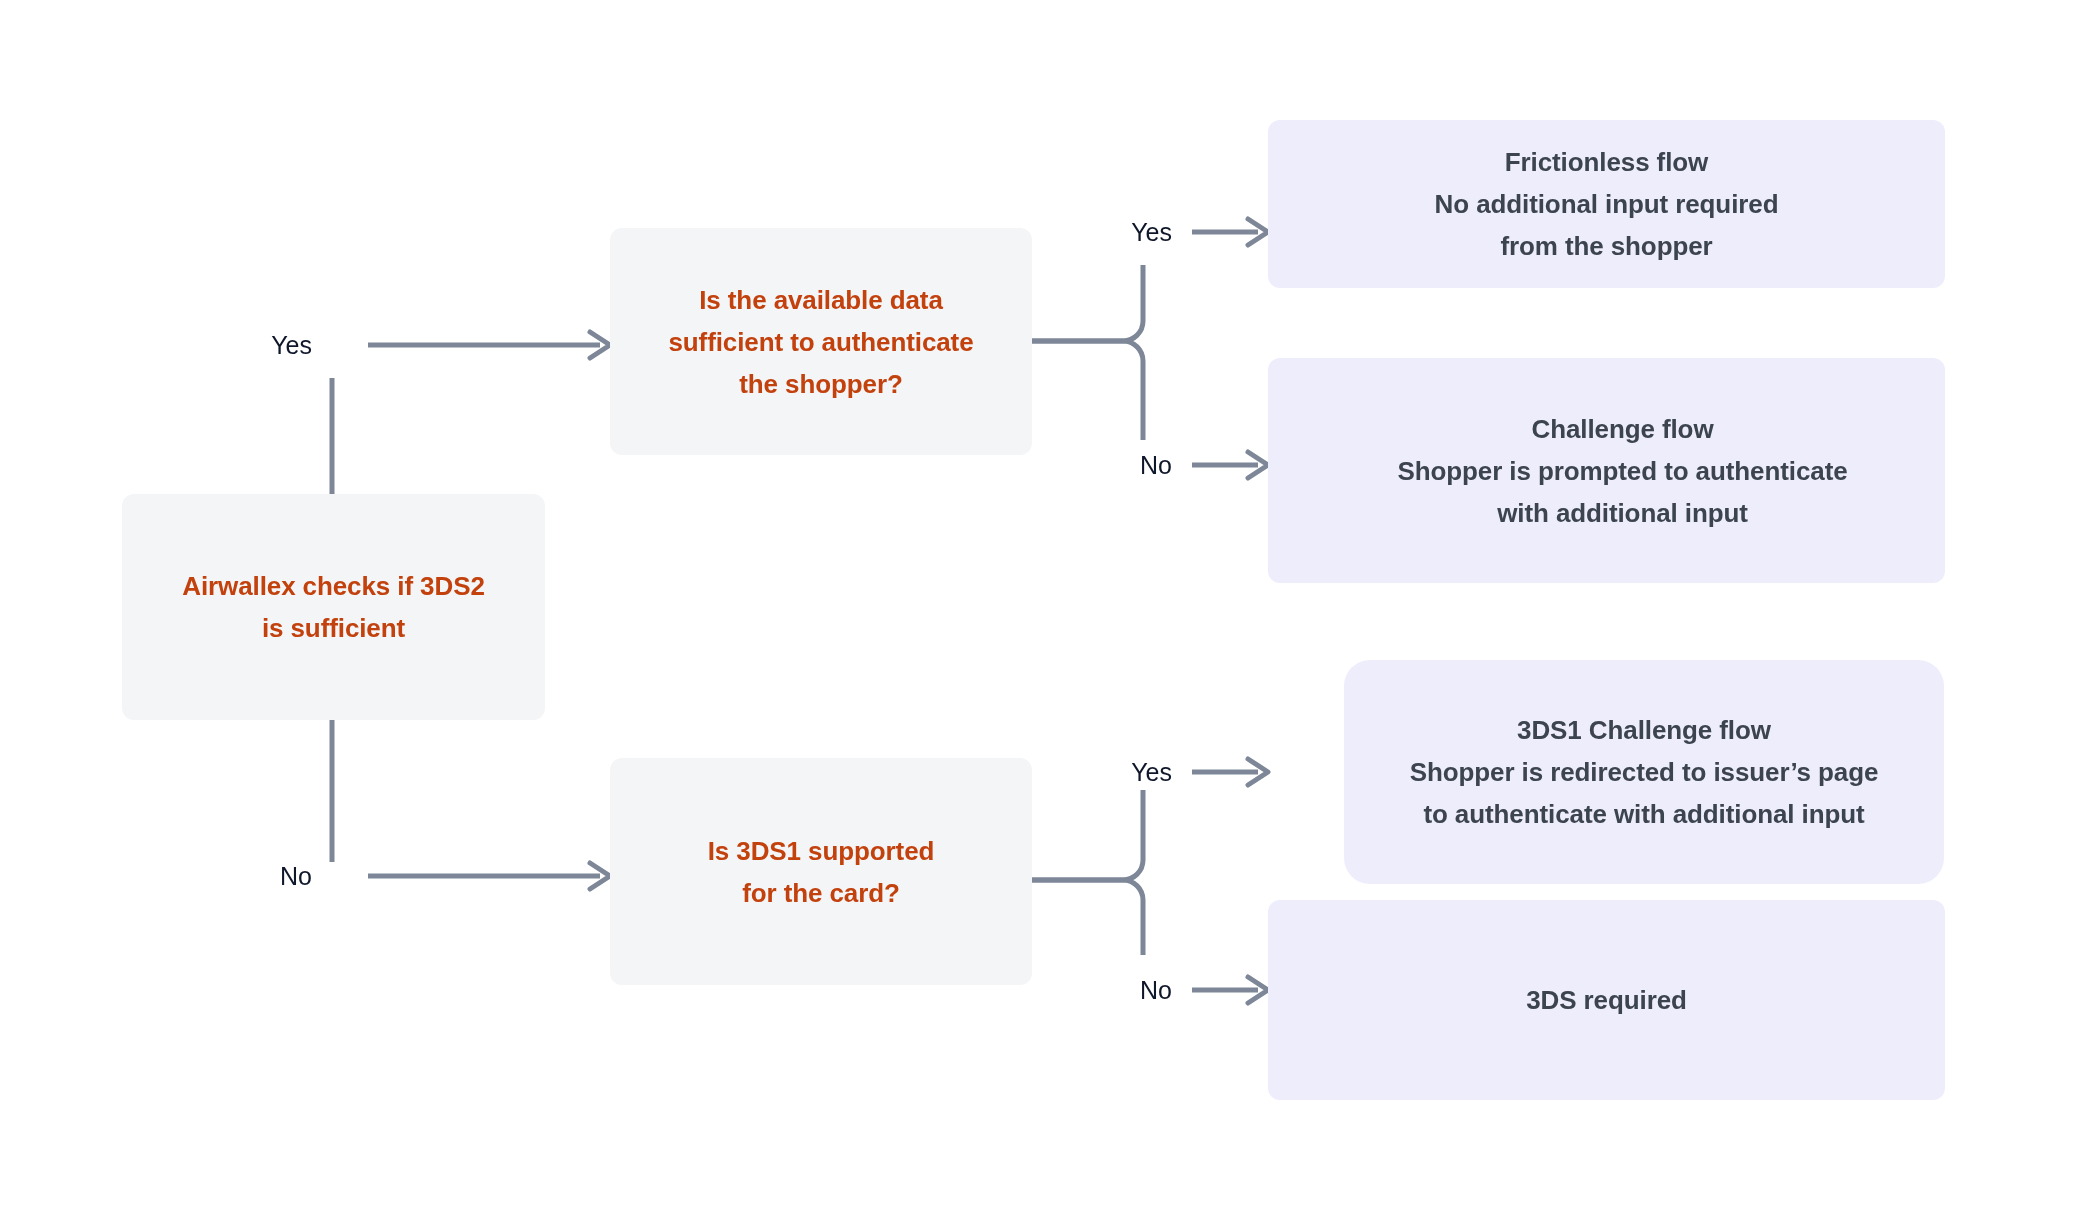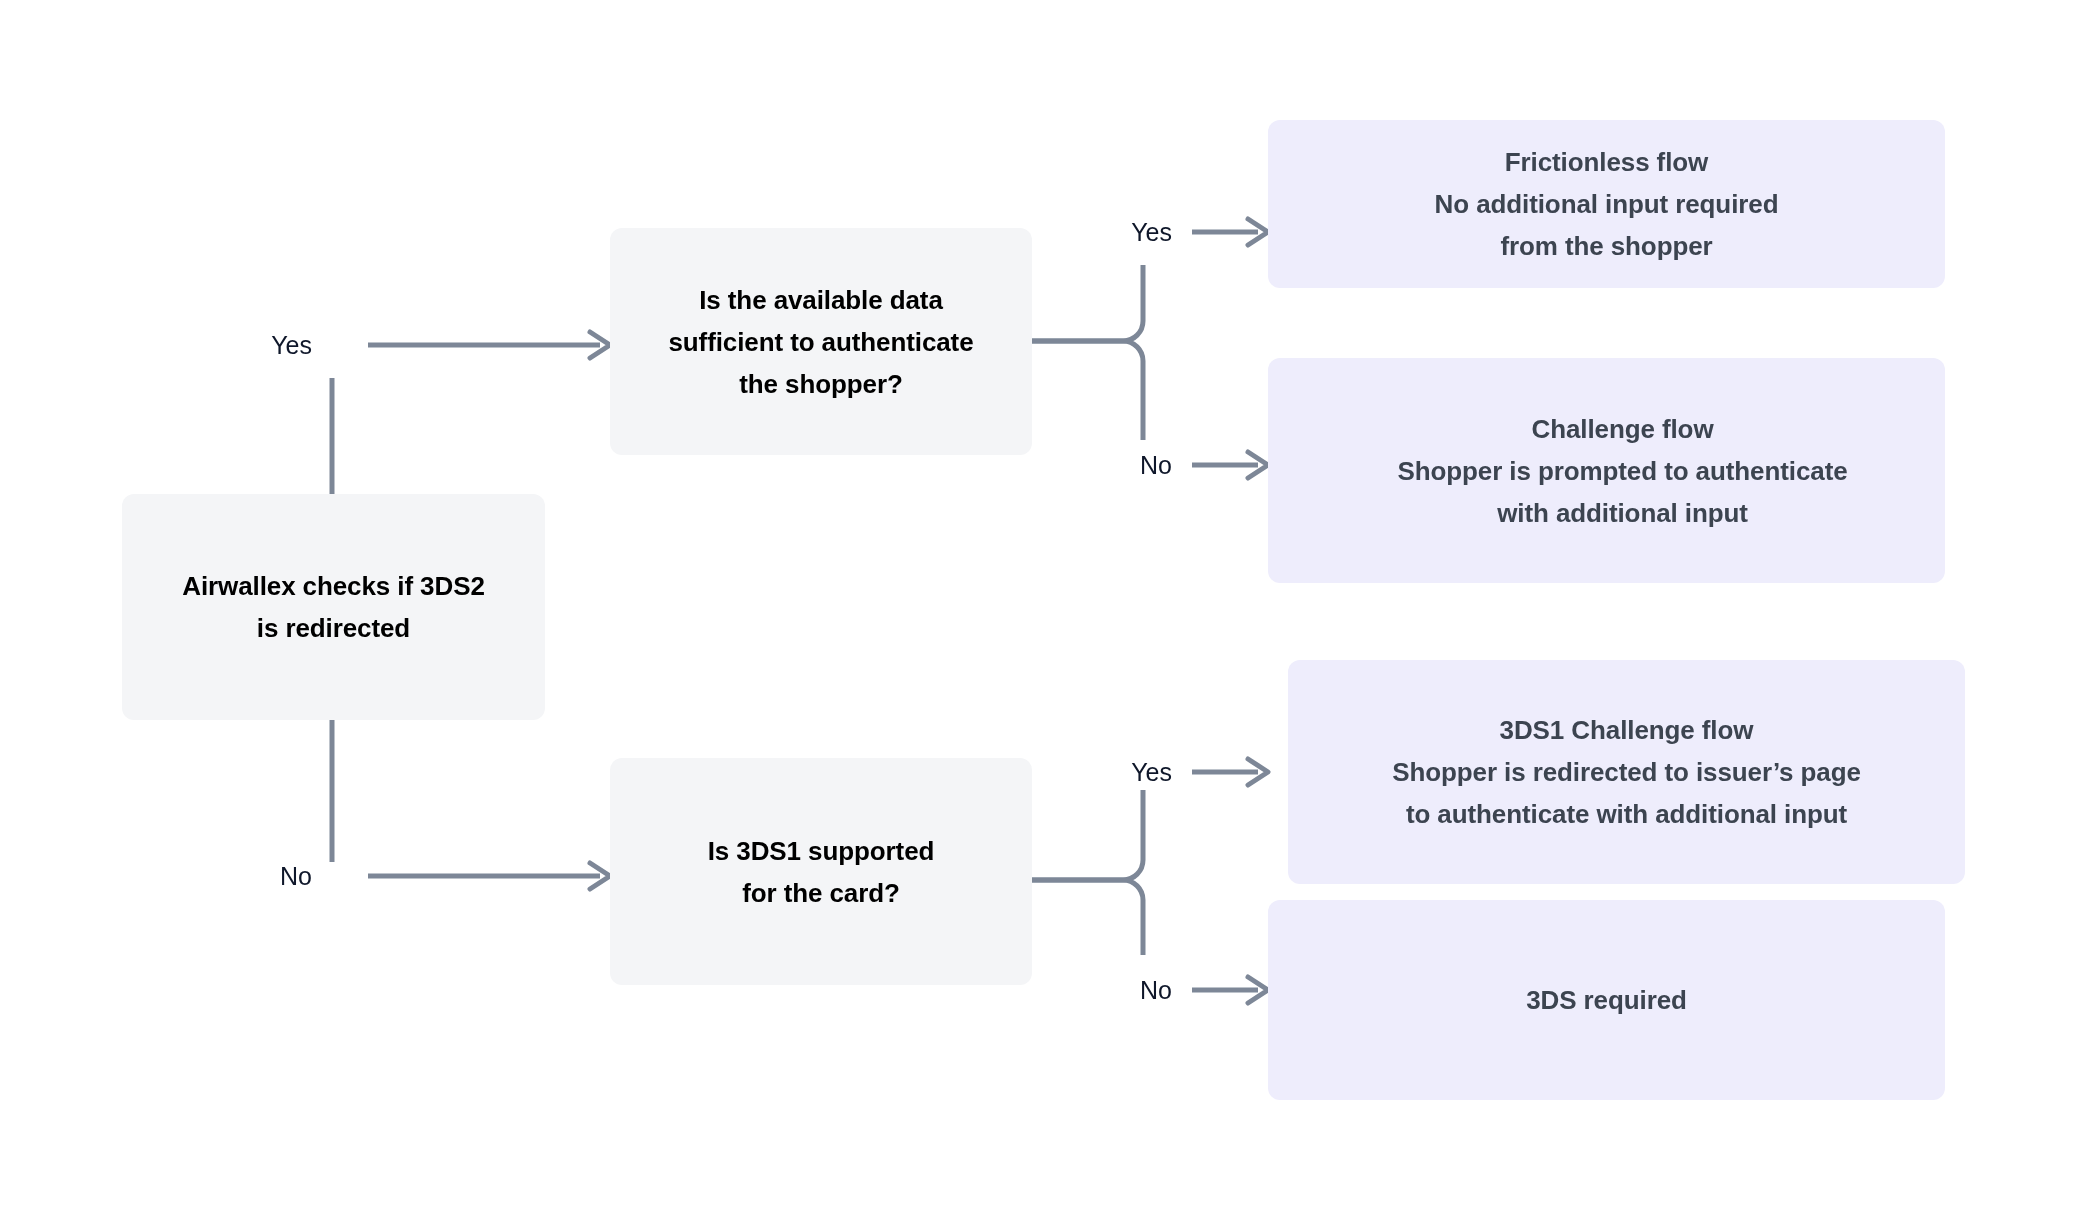--- a/index.html
+++ b/index.html
@@ -37,21 +37,21 @@
     white-space: pre-line;
     font-size: 26px;
     line-height: 42px;
     font-weight: 700;
     letter-spacing: -0.1px;
   }
   .node.grey {
     background: #f4f5f7;
   }
   .node.grey .node-text {
-    color: #000000;
+    color: #c2410c;
   }
   .node.purple {
     background: #eeedfc;
   }
   .node.purple .node-text {
     color: #3c4450;
   }
   .edge-label {
     position: absolute;
     font-size: 25px;
@@ -96,21 +96,21 @@
 
     <path d="M 1192 772 L 1258 772" fill="none" stroke="#7d8797" stroke-width="5" stroke-linecap="butt"></path>
     <use href="#arrowhead" x="1268" y="772"></use>
 
     <path d="M 1192 990 L 1258 990" fill="none" stroke="#7d8797" stroke-width="5" stroke-linecap="butt"></path>
     <use href="#arrowhead" x="1268" y="990"></use>
   </svg>
 
   <div class="node grey" style="left:122px; top:494px; width:423px; height:226px;">
     <span class="node-text">Airwallex checks if 3DS2
-is redirected</span>
+is sufficient</span>
   </div>
 
   <div class="node grey" style="left:610px; top:228px; width:422px; height:227px;">
     <span class="node-text">Is the available data
 sufficient to authenticate
 the shopper?</span>
   </div>
 
   <div class="node grey" style="left:610px; top:758px; width:422px; height:227px;">
     <span class="node-text">Is 3DS1 supported
@@ -122,21 +122,21 @@
 No additional input required
 from the shopper</span>
   </div>
 
   <div class="node purple" style="left:1268px; top:358px; width:677px; height:225px;padding-left:32px;">
     <span class="node-text">Challenge flow
 Shopper is prompted to authenticate
 with additional input</span>
   </div>
 
-  <div class="node purple" style="left:1288px; top:660px; width:677px; height:224px;">
+  <div class="node purple" style="left:1344px; top:660px; width:600px; height:224px;border-radius:26px;">
     <span class="node-text">3DS1 Challenge flow
 Shopper is redirected to issuer’s page
 to authenticate with additional input</span>
   </div>
 
   <div class="node purple" style="left:1268px; top:900px; width:677px; height:200px;">
     <span class="node-text">3DS required</span>
   </div>
 
   <div class="edge-label" style="left:312px; top:333px; transform:translateX(-100%);">Yes</div>

